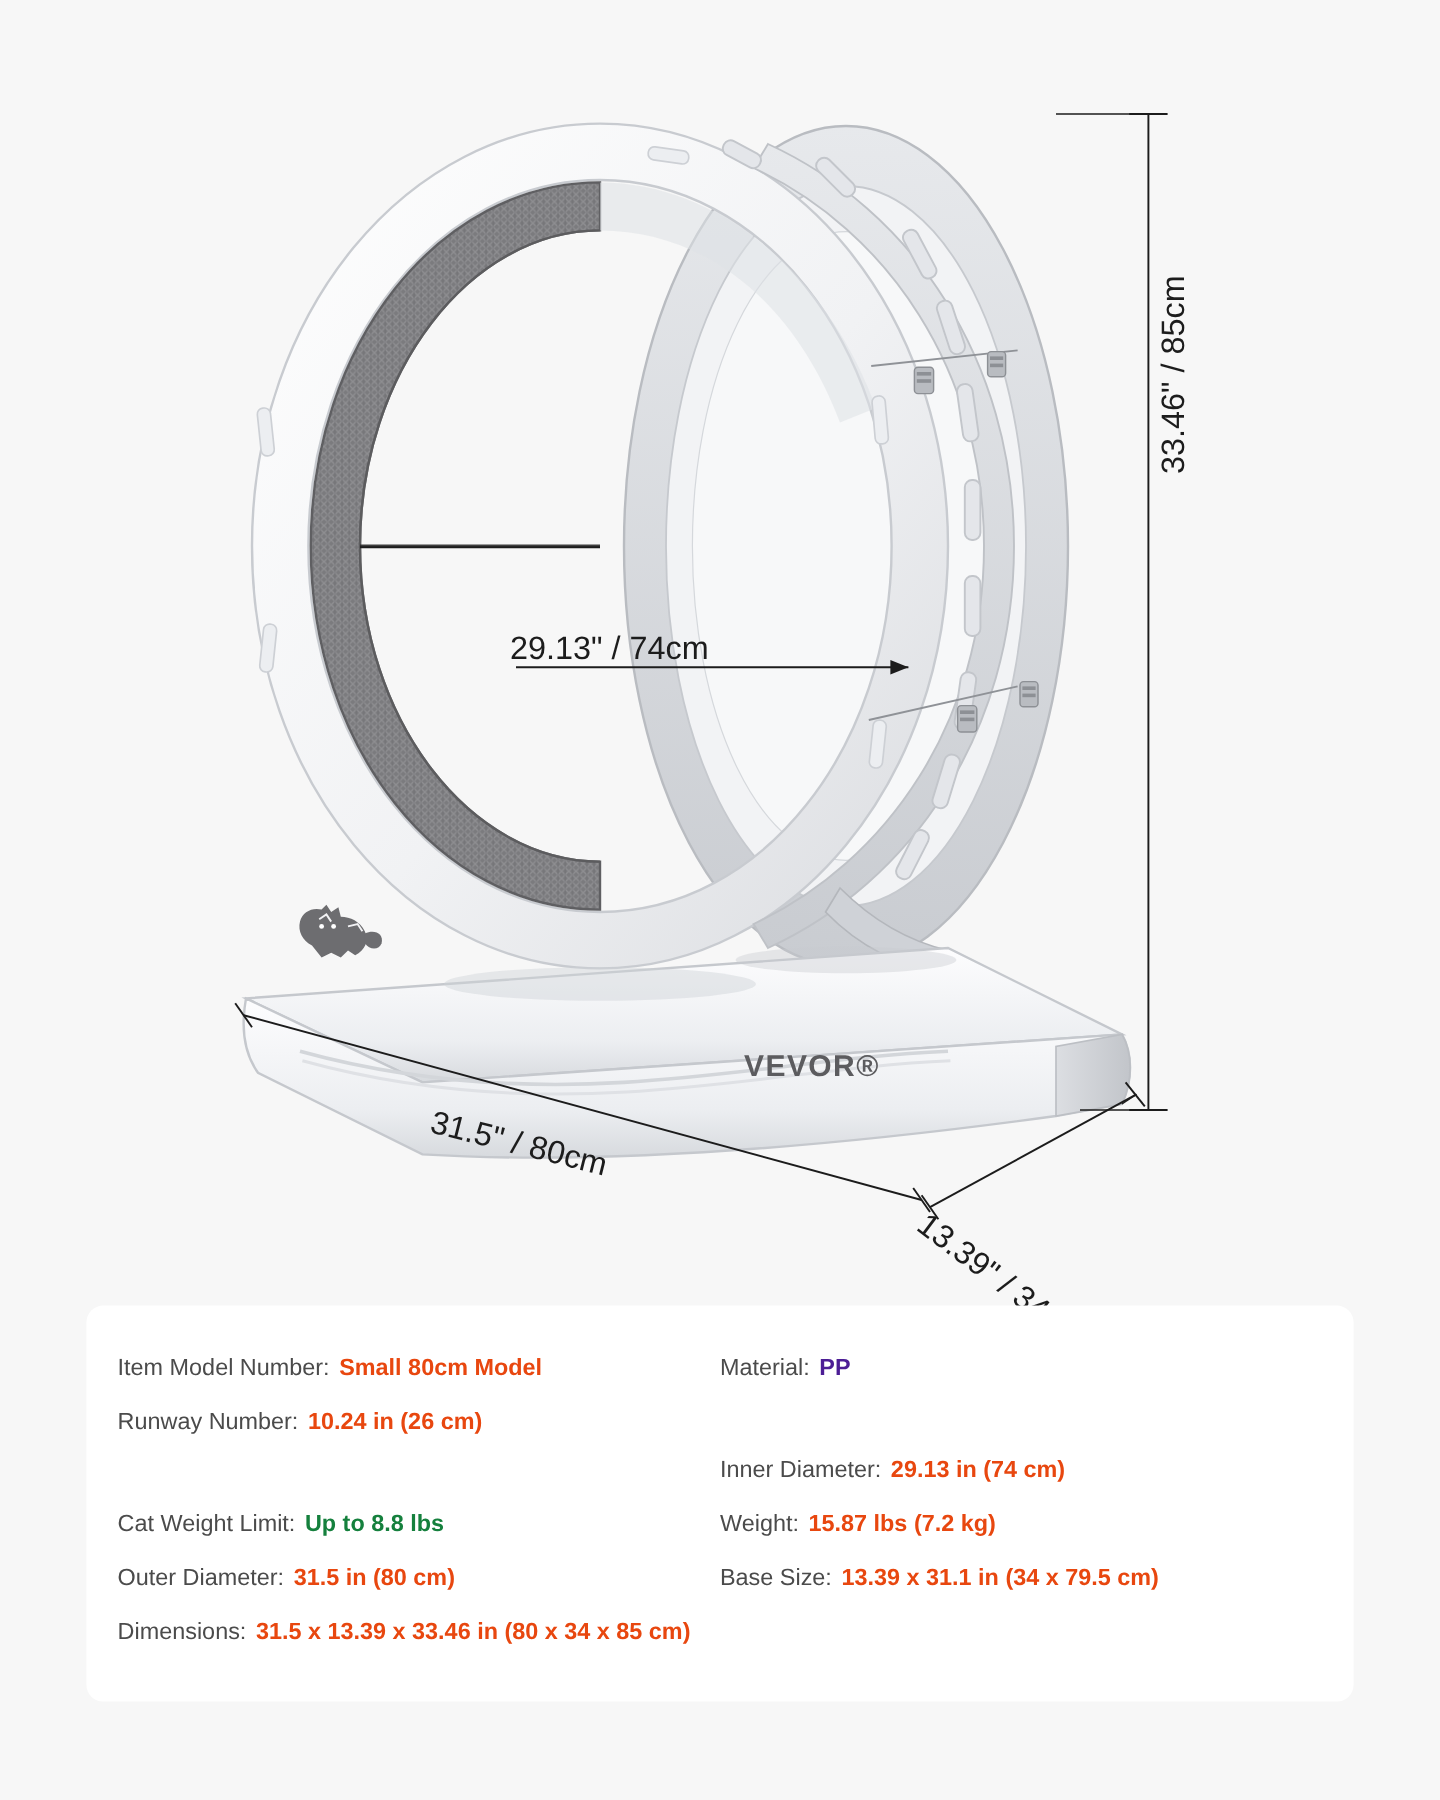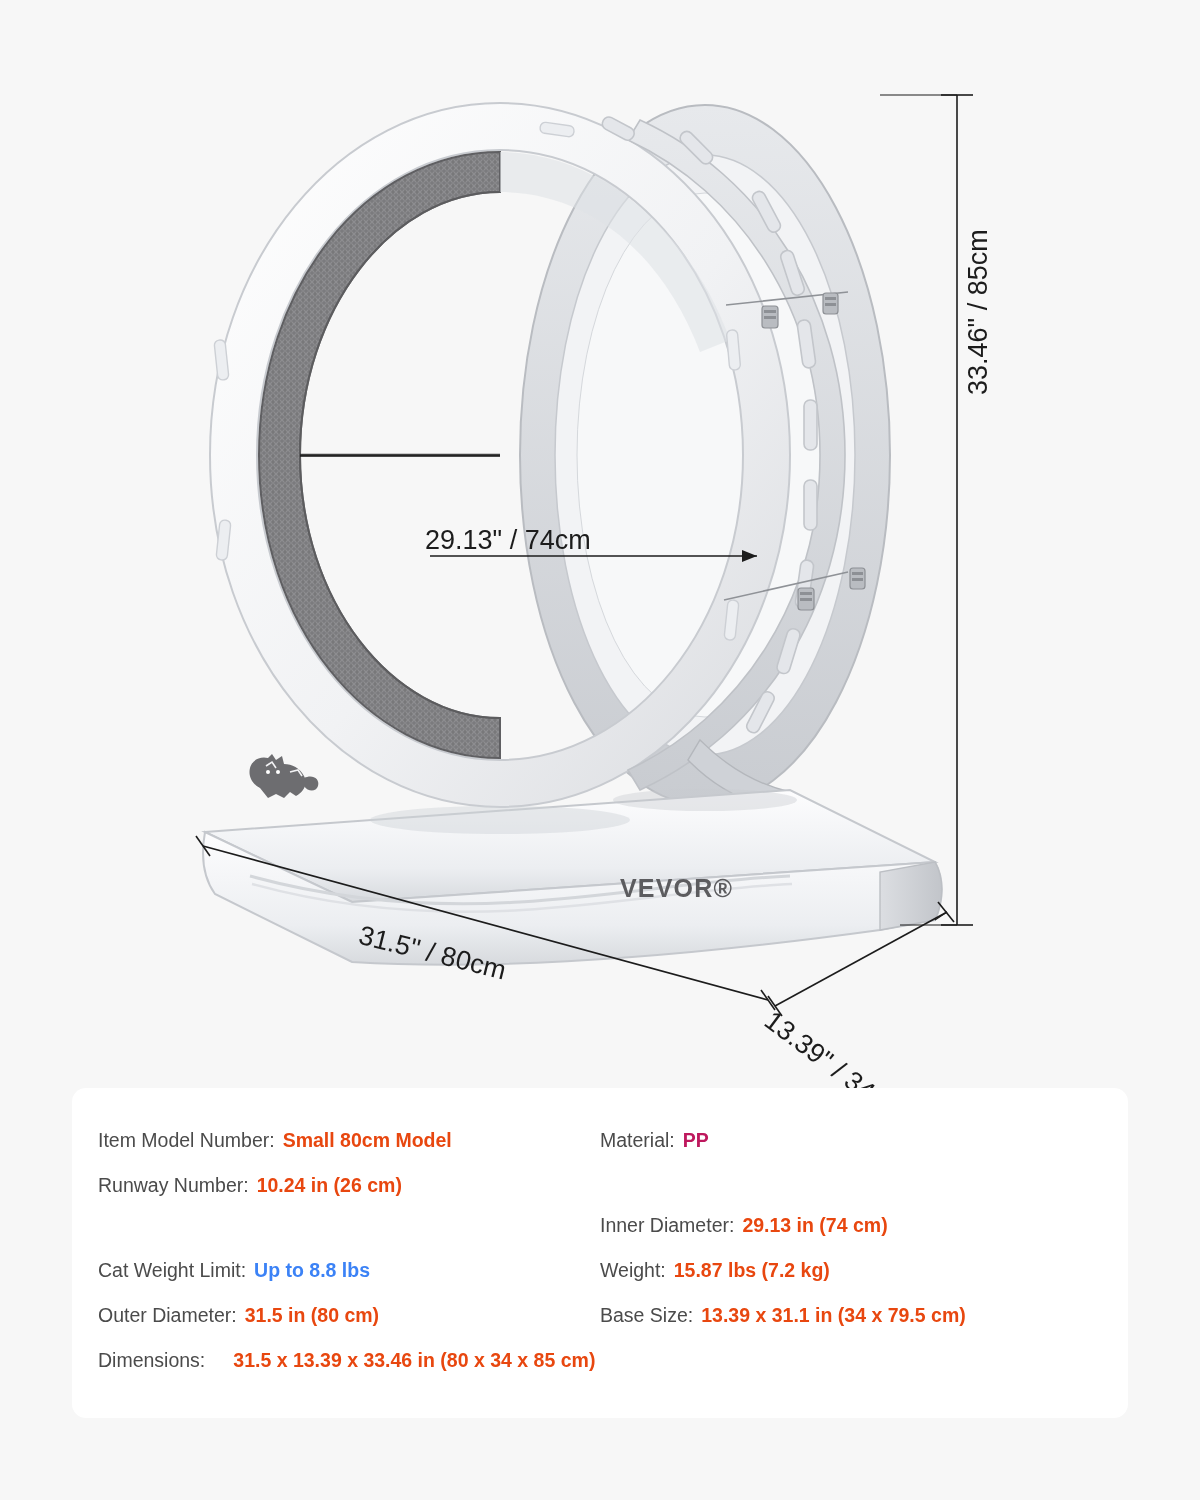--- a/index.html
+++ b/index.html
@@ -65,21 +65,21 @@
     display: flex;
     width: 100%;
   }
   .spec-cell {
     width: 50%;
     display: flex;
     align-items: baseline;
     padding: 11px 0;
     font-size: 19.5px;
   }
-  .spec-cell.full { width: 100%; gap: 20px; }
+  .spec-cell.full { width: 100%; }
   .spec-label {
     color: #4b4b4b;
     font-weight: 400;
     white-space: nowrap;
   }
   .spec-value {
     color: #e8470f;
     font-weight: bold;
     margin-left: 8px;
     white-space: nowrap;
@@ -291,37 +291,37 @@
 
 <div id="spec-card">
   <div class="spec-grid" id="spec-grid">
       <div class="spec-row">
         <div class="spec-cell">
           <span class="spec-label">Item Model Number:</span>
           <span class="spec-value" style="color: rgb(232, 71, 15);">Small 80cm Model</span>
         </div>
         <div class="spec-cell">
           <span class="spec-label">Material:</span>
-          <span class="spec-value" style="color: #be185d;">PP</span>
+          <span class="spec-value" style="color: #4c1d95;">PP</span>
         </div>
       </div>
       <div class="spec-row">
         <div class="spec-cell">
           <span class="spec-label">Runway Number:</span>
           <span class="spec-value" style="color: rgb(232, 71, 15);">10.24 in (26 cm)</span>
         </div>
         <div class="spec-cell">
           <span class="spec-label">Inner Diameter:</span>
           <span class="spec-value" style="color: rgb(232, 71, 15); margin-top: 40px;">29.13 in (74 cm)</span>
         </div>
       </div>
       <div class="spec-row">
         <div class="spec-cell">
           <span class="spec-label">Cat Weight Limit:</span>
-          <span class="spec-value" style="color: #3b82f6;">Up to 8.8 lbs</span>
+          <span class="spec-value" style="color: #15803d;">Up to 8.8 lbs</span>
         </div>
         <div class="spec-cell">
           <span class="spec-label">Weight:</span>
           <span class="spec-value" style="color: rgb(232, 71, 15);">15.87 lbs (7.2 kg)</span>
         </div>
       </div>
       <div class="spec-row">
         <div class="spec-cell">
           <span class="spec-label">Outer Diameter:</span>
           <span class="spec-value" style="color: rgb(232, 71, 15);">31.5 in (80 cm)</span>

